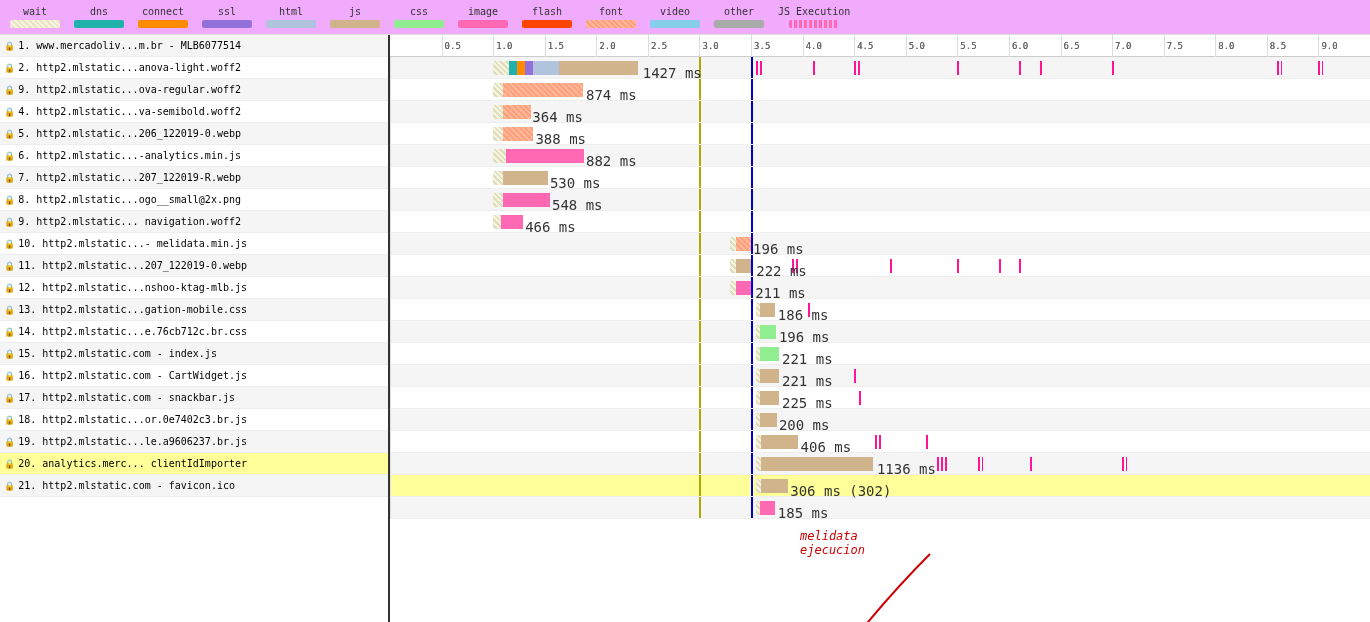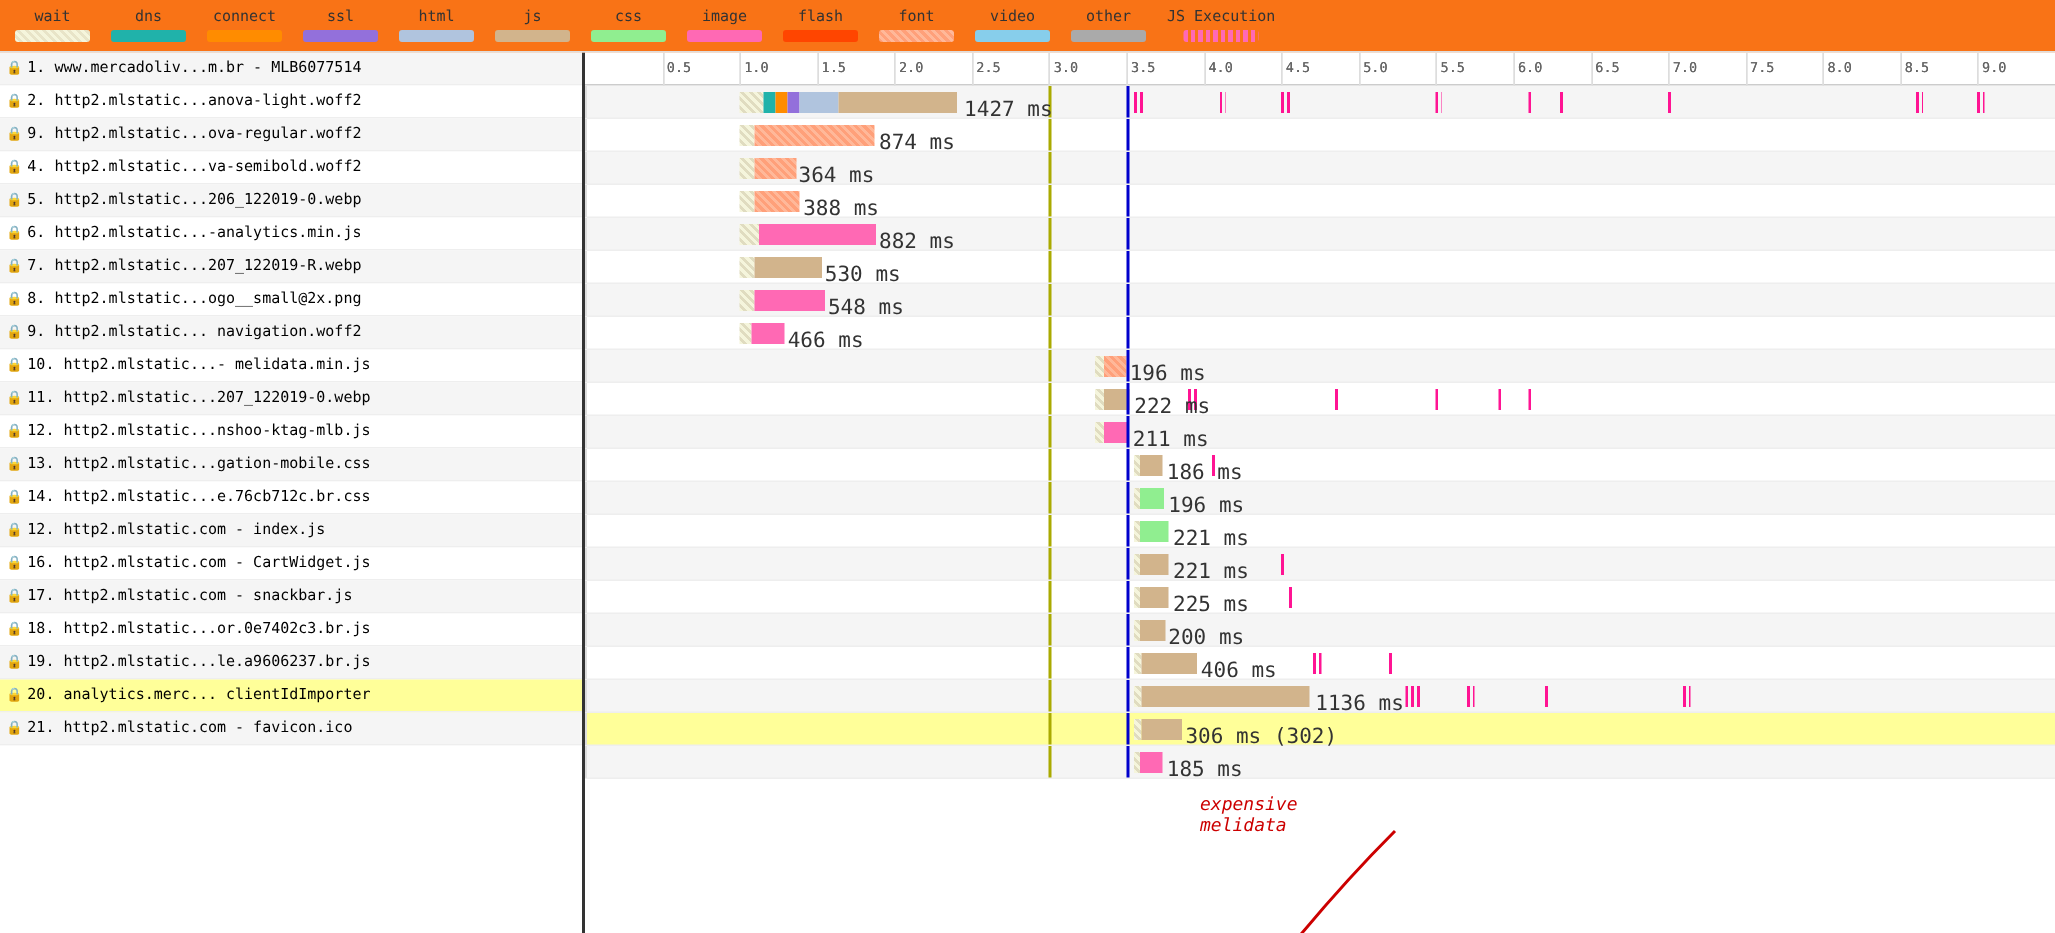--- a/index.html
+++ b/index.html
@@ -20,21 +20,21 @@
       background: #fff;
     }
 
     
     .legend-row {
       display: flex;
       align-items: center;
       padding: 6px 10px;
       gap: 14px;
       border-bottom: 1px solid #ddd;
-      background: #f97316;
+      background: #f0abfc;
     }
     .legend-item {
       display: flex;
       flex-direction: column;
       align-items: center;
       gap: 3px;
     }
     .legend-label {
       font-size: 10px;
       color: #333;
@@ -362,21 +362,21 @@
         <div class="request-row">
             <span class="lock-icon">🔒</span>
             <span>13. http2.mlstatic...gation-mobile.css</span>
           </div>
         <div class="request-row">
             <span class="lock-icon">🔒</span>
             <span>14. http2.mlstatic...e.76cb712c.br.css</span>
           </div>
         <div class="request-row">
             <span class="lock-icon">🔒</span>
-            <span>12. http2.mlstatic.com - index.js</span>
+            <span>15. http2.mlstatic.com - index.js</span>
           </div>
         <div class="request-row">
             <span class="lock-icon">🔒</span>
             <span>16. http2.mlstatic.com - CartWidget.js</span>
           </div>
         <div class="request-row">
             <span class="lock-icon">🔒</span>
             <span>17. http2.mlstatic.com - snackbar.js</span>
           </div>
         <div class="request-row">
@@ -1009,21 +1009,21 @@
             <div class="grid-line"></div>
             <div class="vline blue-vline" style="left: 36.8421%;"></div>
             <div class="vline yellow-vline" style="left: 31.5789%;"></div>
             <div class="bar-segment" style="left: 37.3684%; width: 0.421053%; background: repeating-linear-gradient(45deg, rgb(245, 245, 220), rgb(245, 245, 220) 2px, rgb(224, 220, 192) 2px, rgb(224, 220, 192) 4px);"></div>
             <div class="bar-segment" style="left: 37.7895%; width: 1.52632%; background: rgb(255, 105, 180);"></div>
             <span class="timing-label" style="left: 39.5789%;">185 ms</span>
           </div>
         </div>
 
       <div class="annotation-container" id="annotation-container">
-        <span class="annotation-text" style="left:410px; top:10px;">expensive melidata</span>
+        <span class="annotation-text" style="left:410px; top:10px;">melidata ejecucion</span>
         <svg class="arrow-svg" style="left:380px; top:15px; width:180px; height:130px;">
           <defs>
             <marker id="arrowhead1" markerWidth="8" markerHeight="6" refX="8" refY="3" orient="auto">
               <polygon points="0 0, 8 3, 0 6" fill="#cc0000"></polygon>
             </marker>
           </defs>
           <path d="M 160 20 Q 120 60, 80 110" stroke="#cc0000" stroke-width="2" fill="none" marker-end="url(#arrowhead1)"></path>
         </svg>
 
       </div>

